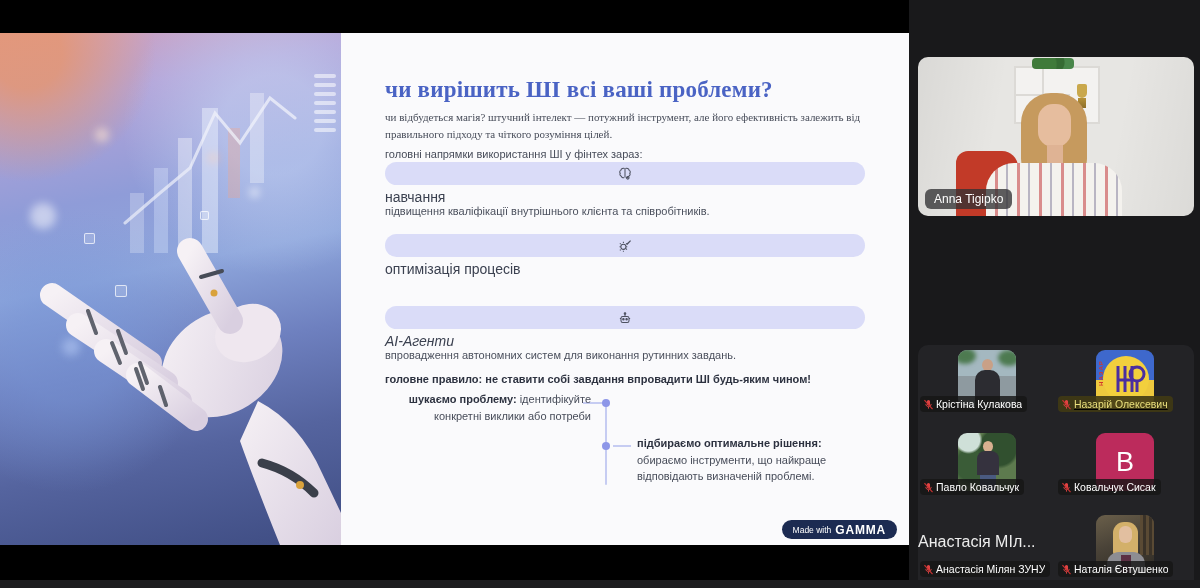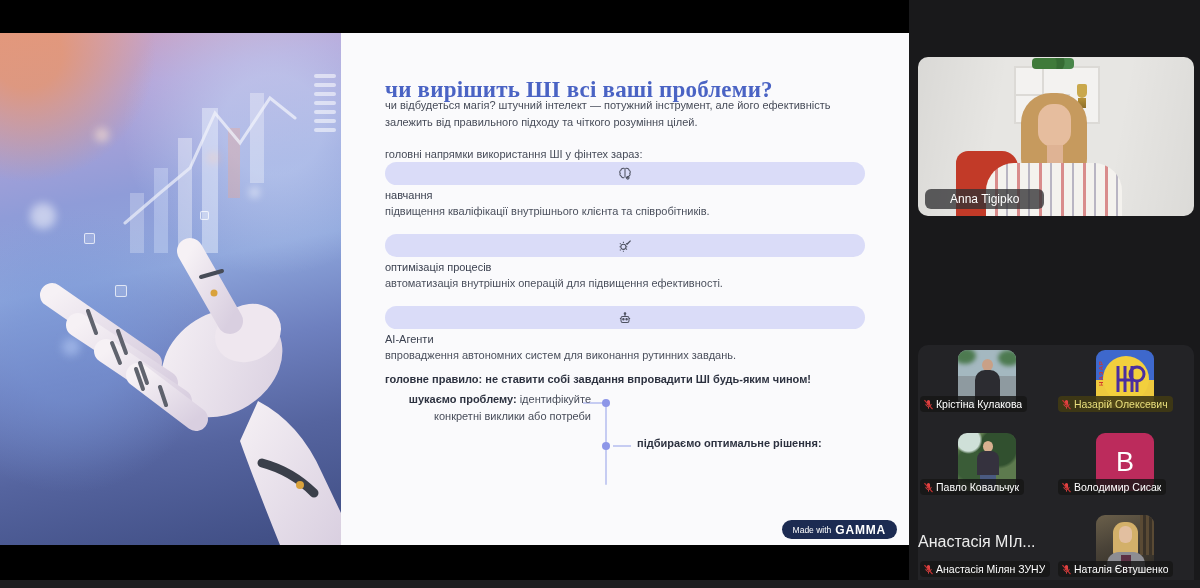--- a/index.html
+++ b/index.html
@@ -24,21 +24,21 @@
   .numcol { position:absolute; right:3px; top:36px; width:26px; }
   .numcol i { display:block; height:4px; margin:5px 2px; background:rgba(255,255,255,.55); border-radius:2px; filter:blur(.6px); }
   .sq { position:absolute; border:1.5px solid rgba(255,255,255,.7); border-radius:2px; background:rgba(255,255,255,.15); }
 
   
   .slide { position:absolute; left:341px; top:0; width:568px; height:512px; background:#fafafc; }
   .slide .abs { position:absolute; left:44px; width:480px; }
   .slide-title { font-family:"Liberation Serif", serif; font-weight:700; font-size:23px; color:#4a63c4; letter-spacing:.2px; }
   .p { font-size:11px; color:#474c59; line-height:1.5; }
   .pill { height:23px; background:#dadcf8; border-radius:12px; display:flex; align-items:center; justify-content:center; }
-  .sec-h { font-size:11px; color:#3b4150; }
+  .sec-h { font-size:14px; color:#3b4150; }
   .sec-d { font-size:11px; color:#4b505d; }
   .rule-line { font-size:11px; font-weight:700; color:#2d3240; }
   .tl { height:120px; }
   .tl-line { position:absolute; left:220px; top:10px; width:2px; height:84px; background:#c6ccf2; border-radius:1px; }
   .tl-dot { position:absolute; width:8px; height:8px; border-radius:50%; background:#8d96e8; }
   .tl-conn { position:absolute; height:2px; background:#c6ccf2; }
   .tl-left { position:absolute; left:0; top:0; width:206px; text-align:right; font-size:11px; line-height:1.5; color:#474c59; }
   .tl-left strong { color:#2d3240; }
   .tl-right { position:absolute; left:252px; top:44px; width:220px; font-size:11px; line-height:1.5; color:#474c59; }
   .tl-right strong { display:block; color:#2d3240; }
@@ -58,29 +58,29 @@
   .shelf-div { position:absolute; background:#dcdad6; }
   .plant { position:absolute; left:114px; top:1px; width:42px; height:11px; background:radial-gradient(circle at 20% 60%, #3f7a3a 0 45%, transparent 50%), radial-gradient(circle at 50% 40%, #356b33 0 50%, transparent 55%), radial-gradient(circle at 80% 60%, #48864a 0 45%, transparent 50%); border-radius:4px; }
   .trophy-cup { position:absolute; left:159px; top:27px; width:10px; height:14px; background:#c9a84c; border-radius:2px 2px 5px 5px; }
   .trophy-base { position:absolute; left:160px; top:41px; width:8px; height:10px; background:linear-gradient(#b69138,#8d6f2a); }
   .chair { position:absolute; left:38px; top:94px; width:62px; height:65px; background:#c23a28; border-radius:12px 16px 0 0; }
   .hair { position:absolute; left:103px; top:36px; width:66px; height:90px; background:#c69a5e; border-radius:30px 30px 24px 24px; }
   .face { position:absolute; left:120px; top:47px; width:33px; height:43px; background:#e6bd9e; border-radius:15px; }
   .neck { position:absolute; left:129px; top:88px; width:16px; height:22px; background:#dfb394; }
   .shirt { position:absolute; left:68px; top:106px; width:136px; height:53px; border-radius:28px 28px 0 0;
     background:repeating-linear-gradient(90deg, #f4f2ee 0 9px, #d98c8c 9px 12px, #f4f2ee 12px 20px, #b9b5c3 20px 22px); }
-  .name-tag { position:absolute; left:7px; bottom:7px; background:rgba(50,50,52,.78); color:#fff; font-size:12px; padding:3px 25px; border-radius:6px; }
+  .name-tag { position:absolute; left:7px; bottom:7px; background:rgba(50,50,52,.78); color:#fff; font-size:12px; padding:3px 9px; border-radius:6px; }
 
   .gallery { position:absolute; left:9px; top:345px; width:276px; height:243px; background:#232326; border-radius:10px 10px 0 0; overflow:hidden; }
   .tile { position:absolute; width:138px; height:88px; }
   .avatar { position:absolute; left:40px; top:0; width:58px; height:58px; border-radius:9px; overflow:hidden; }
   .pt-label { position:absolute; left:2px; top:46px; max-width:134px; display:flex; align-items:center; gap:2px;
     background:rgba(22,22,22,.82); border-radius:4px; padding:2px 5px 2px 3px; white-space:nowrap; overflow:hidden; }
   .pt-label span.nm { color:#fff; font-size:10.5px; overflow:hidden; text-overflow:ellipsis; }
-  .pt-label.yellow { background:rgba(64,58,20,.9); }
+  .pt-label.yellow { background:rgba(64,58,20,.9);text-decoration:underline; }
   .pt-label.yellow span.nm { color:#e9df7c; }
   .mic { width:11px; height:11px; flex:0 0 auto; display:inline-flex; }
   .big-name { position:absolute; left:0; top:18px; width:138px; text-align:left; color:#ededed; font-size:16px; }
 
   
   .av-kristina { background:linear-gradient(180deg,#a4b8c0 0 44%,#8e9aa0 44% 100%); }
   .av-kristina .tree { position:absolute; width:22px; height:16px; border-radius:50%; background:#4d7a50; filter:blur(2px); }
   .av-kristina .head { position:absolute; left:24px; top:9px; width:11px; height:12px; border-radius:50%; background:#c9a086; }
   .av-kristina .body { position:absolute; left:17px; top:20px; width:25px; height:38px; border-radius:10px 10px 0 0; background:#2c2c31; }
   .av-nazariy { background:linear-gradient(180deg,#3e68cc 0 52%, #eec93e 52% 100%); }
@@ -166,21 +166,21 @@
           <g>
             <line x1="190" y1="218" x2="230" y2="288" stroke="url(#handg)" stroke-width="26" stroke-linecap="round"></line>
             <line x1="201" y1="244" x2="222" y2="238" stroke="#474c57" stroke-width="4" stroke-linecap="round"></line>
             <circle cx="214" cy="260" r="3.5" fill="#d9a23c"></circle>
           </g>
         </svg>
       </div>
 
       <div class="slide">
         <div class="abs slide-title" style="top:44px;">чи вирішить ШІ всі ваші проблеми?</div>
-        <div class="abs p" style="top:64px;">чи відбудеться магія? штучний інтелект — потужний інструмент, але його ефективність залежить від правильного підходу та чіткого розуміння цілей.</div>
+        <div class="abs p" style="top:76px;font-family:Liberation Serif, serif;">чи відбудеться магія? штучний інтелект — потужний інструмент, але його ефективність залежить від правильного підходу та чіткого розуміння цілей.</div>
         <div class="abs p" style="top:113px;">головні напрямки використання ШІ у фінтех зараз:</div>
 
         <div class="abs pill" style="top:129px;">
           <svg width="16" height="16" viewBox="0 0 20 20" fill="none" stroke="#4d5160" stroke-width="1.3">
             <path d="M9.5 3.2c-1.8-.8-4.3 0-4.6 2-1.6.5-2 2.8-.8 3.8-1 1.2-.4 3.3 1.2 3.7.2 1.6 2.2 2.5 3.6 1.6"></path>
             <path d="M10.5 3.2c1.8-.8 4.3 0 4.6 2 1.6.5 2 2.8.8 3.8 1 1.2.4 3.3-1.2 3.7-.2 1.6-2.2 2.5-3.6 1.6"></path>
             <path d="M10 3v11.5"></path>
               <circle cx="13.5" cy="14.8" r="1.6"></circle>
           </svg>
         </div>
@@ -188,48 +188,47 @@
         <div class="abs sec-d" style="top:172px;">підвищення кваліфікації внутрішнього клієнта та співробітників.</div>
 
         <div class="abs pill" style="top:201px;">
           <svg width="16" height="16" viewBox="0 0 20 20" fill="none" stroke="#4d5160" stroke-width="1.3">
             <circle cx="8" cy="11" r="3.2"></circle>
             <path d="M8 6.2V4.8M8 17.2v-1.4M3.2 11H4.6M11.4 11h1.4M4.6 7.6l-1-1M12.4 14.4l-1-1M4.6 14.4l-1 1M11.4 7.6l1-1"></path>
             <path d="M11.5 7.5L16.5 2.8l1 1-4.7 4.9z" fill="#4d5160" stroke="none"></path>
           </svg>
         </div>
         <div class="abs sec-h" style="top:228px;">оптимізація процесів</div>
-        <div class="abs sec-d" style="top:244px;">автоматизація внутрішніх операцій для підвищення ефективності.</div>
 
         <div class="abs pill" style="top:273px;">
           <svg width="16" height="16" viewBox="0 0 20 20" fill="none" stroke="#4d5160" stroke-width="1.3">
             <rect x="5" y="8" width="10" height="7.5" rx="2.2"></rect>
             <path d="M10 8V5.5"></path>
               <circle cx="10" cy="4.5" r="1" fill="#4d5160"></circle>
             <circle cx="8" cy="11.5" r="0.9" fill="#4d5160"></circle>
               <circle cx="12" cy="11.5" r="0.9" fill="#4d5160"></circle>
             <path d="M5 10.5H3.6M16.4 10.5H15"></path>
           </svg>
         </div>
-        <div class="abs sec-h" style="top:300px;">АІ-Агенти</div>
+        <div class="abs sec-h" style="top:300px;font-style:italic;">АІ-Агенти</div>
         <div class="abs sec-d" style="top:316px;">впровадження автономних систем для виконання рутинних завдань.</div>
 
         <div class="abs rule-line" style="top:340px;">головне правило: не ставити собі завдання впровадити ШІ будь-яким чином!</div>
 
         <div class="abs tl" style="top:358px;">
           <div class="tl-conn" style="left:198px;top:11px;width:20px;"></div>
           <div class="tl-line"></div>
           <div class="tl-dot" style="left:217px;top:8px;"></div>
           <div class="tl-dot" style="left:217px;top:51px;"></div>
           <div class="tl-conn" style="left:228px;top:54px;width:18px;"></div>
           <div class="tl-left">
             <strong>шукаємо проблему:</strong><span> ідентифікуйте конкретні виклики або потреби</span>
           </div>
           <div class="tl-right">
-            <strong>підбираємо оптимальне рішення:</strong>
+            <strong>підбираємо оптимальне рішення:</strong><span>обираємо інструменти, що найкраще відповідають визначеній проблемі.</span>
           </div>
         </div>
 
         <div class="gamma-badge">
           <span class="pre">Made with</span>
           <span class="brand">GAMMA</span>
         </div>
       </div>
     </div>
     <div class="share-bottom"></div>
@@ -326,21 +325,21 @@
         </div>
         <div class="pt-label">
           <span class="mic">
             <svg viewBox="0 0 12 12">
                 <path d="M6 1.1c-1 0-1.7.8-1.7 1.8v2.5c0 1 .7 1.8 1.7 1.8s1.7-.8 1.7-1.8V2.9c0-1-.7-1.8-1.7-1.8z" fill="#e04343"></path>
                 <path d="M3.1 5.4c0 1.7 1.3 3 2.9 3s2.9-1.3 2.9-3" stroke="#e04343" stroke-width="1" fill="none"></path>
                 <path d="M6 8.4v2.1" stroke="#e04343" stroke-width="1"></path>
                 <path d="M1.6 1.2l8.8 9.8" stroke="#c83232" stroke-width="1.3"></path>
               </svg>
           </span>
-          <span class="nm">Володимир Сисак</span>
+          <span class="nm">Ковальчук Сисак</span>
         </div>
       </div>
 
       <div class="tile" style="left:0;top:170px;">
         <div class="big-name">Анастасія МІл...</div>
         <div class="pt-label">
           <span class="mic">
             <svg viewBox="0 0 12 12">
                 <path d="M6 1.1c-1 0-1.7.8-1.7 1.8v2.5c0 1 .7 1.8 1.7 1.8s1.7-.8 1.7-1.8V2.9c0-1-.7-1.8-1.7-1.8z" fill="#e04343"></path>
                 <path d="M3.1 5.4c0 1.7 1.3 3 2.9 3s2.9-1.3 2.9-3" stroke="#e04343" stroke-width="1" fill="none"></path>

